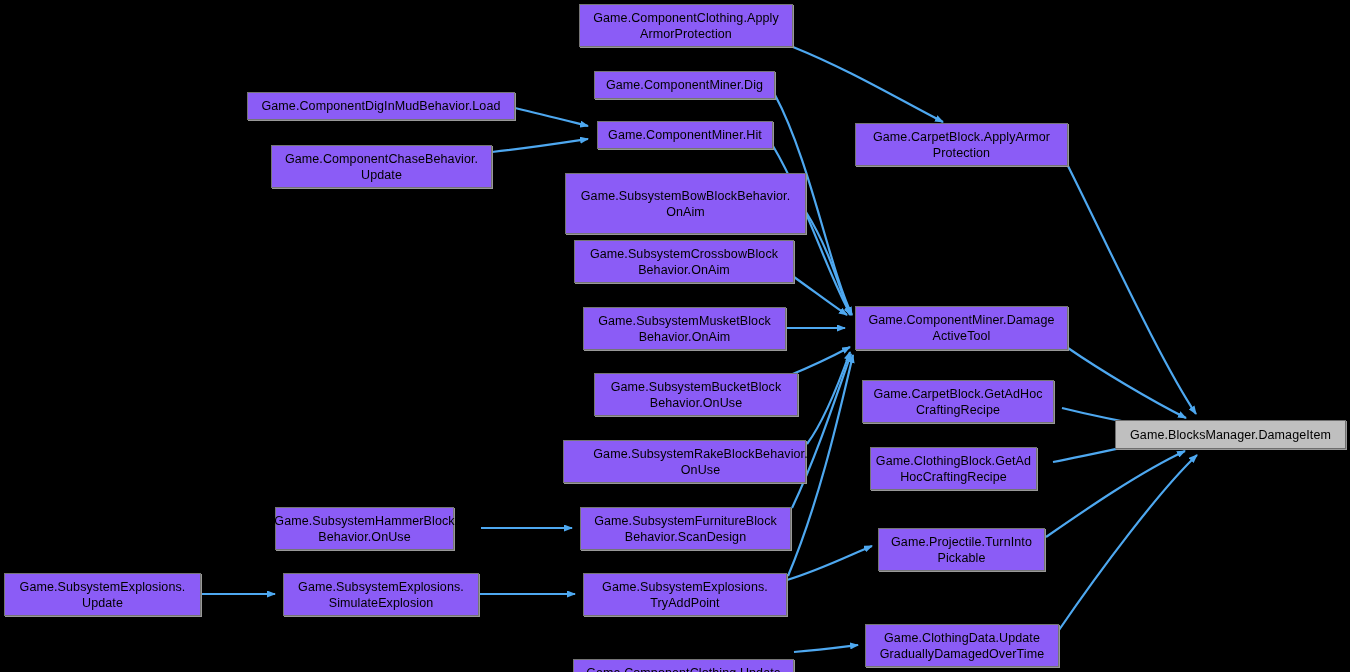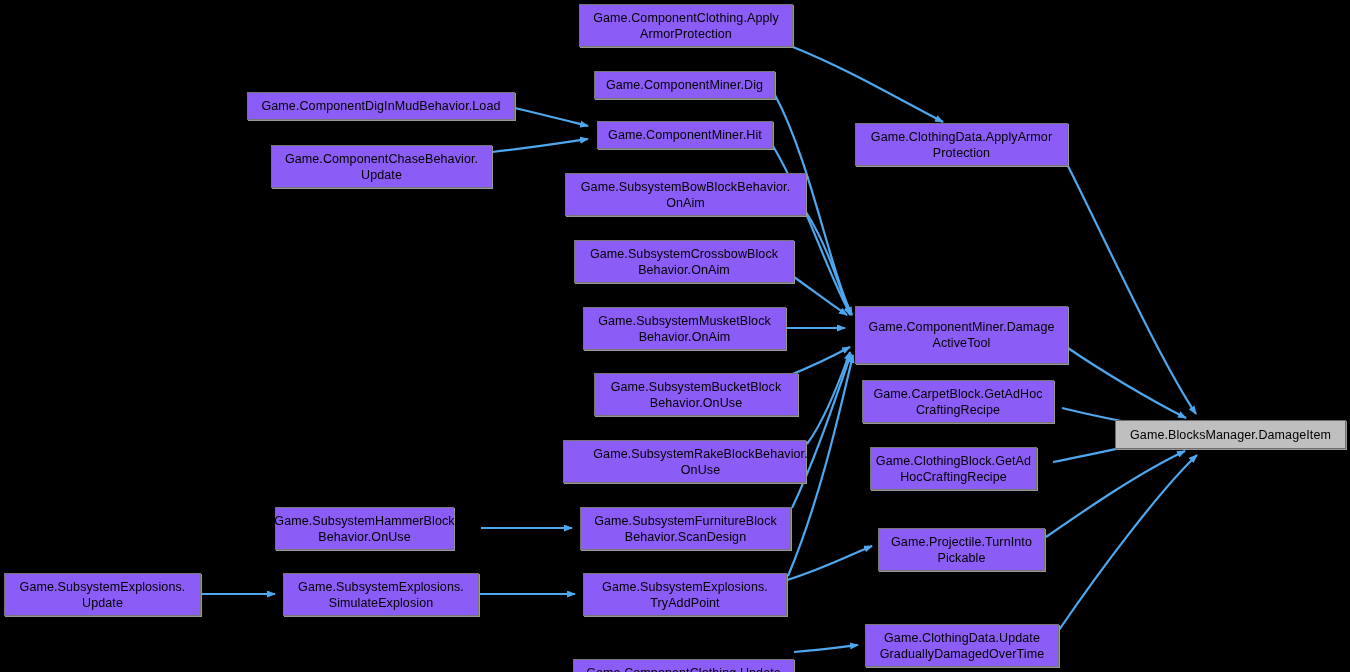--- a/index.html
+++ b/index.html
@@ -92,36 +92,36 @@
       <div class="node" style="left: 594px; top: 71px; width: 181px; height: 28px;">
         <span class="label">Game.ComponentMiner.Dig</span>
       </div>
       <div class="node" style="left: 247px; top: 92px; width: 268px; height: 28px;">
         <span class="label">Game.ComponentDigInMudBehavior.Load</span>
       </div>
       <div class="node" style="left: 597px; top: 121px; width: 176px; height: 28px;">
         <span class="label">Game.ComponentMiner.Hit</span>
       </div>
       <div class="node" style="left: 855px; top: 123px; width: 213px; height: 43px;">
-        <span class="label">Game.ClothingData.ApplyArmor
+        <span class="label">Game.CarpetBlock.ApplyArmor
 Protection</span>
       </div>
       <div class="node" style="left: 271px; top: 145px; width: 221px; height: 43px;">
         <span class="label">Game.ComponentChaseBehavior.
 Update</span>
       </div>
-      <div class="node" style="left: 565px; top: 173px; width: 241px; height: 43px;">
+      <div class="node" style="left: 565px; top: 173px; width: 241px; height: 61px;">
         <span class="label">Game.SubsystemBowBlockBehavior.
 OnAim</span>
       </div>
       <div class="node" style="left: 574px; top: 240px; width: 220px; height: 43px;">
         <span class="label">Game.SubsystemCrossbowBlock
 Behavior.OnAim</span>
       </div>
-      <div class="node" style="left: 855px; top: 306px; width: 213px; height: 58px;">
+      <div class="node" style="left: 855px; top: 306px; width: 213px; height: 44px;">
         <span class="label">Game.ComponentMiner.Damage
 ActiveTool</span>
       </div>
       <div class="node" style="left: 583px; top: 307px; width: 203px; height: 43px;">
         <span class="label">Game.SubsystemMusketBlock
 Behavior.OnAim</span>
       </div>
       <div class="node" style="left: 583px; top: 373px; width: 204px; height: 43px; margin-left: 11px;">
         <span class="label">Game.SubsystemBucketBlock
 Behavior.OnUse</span>

